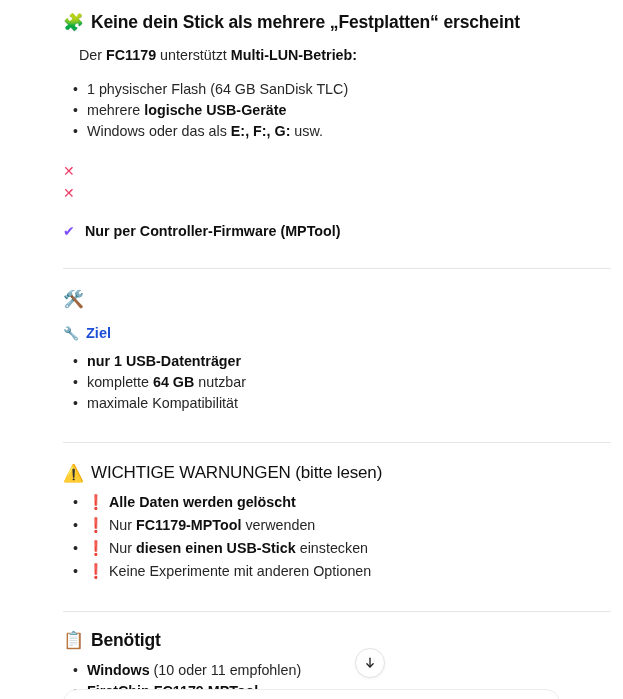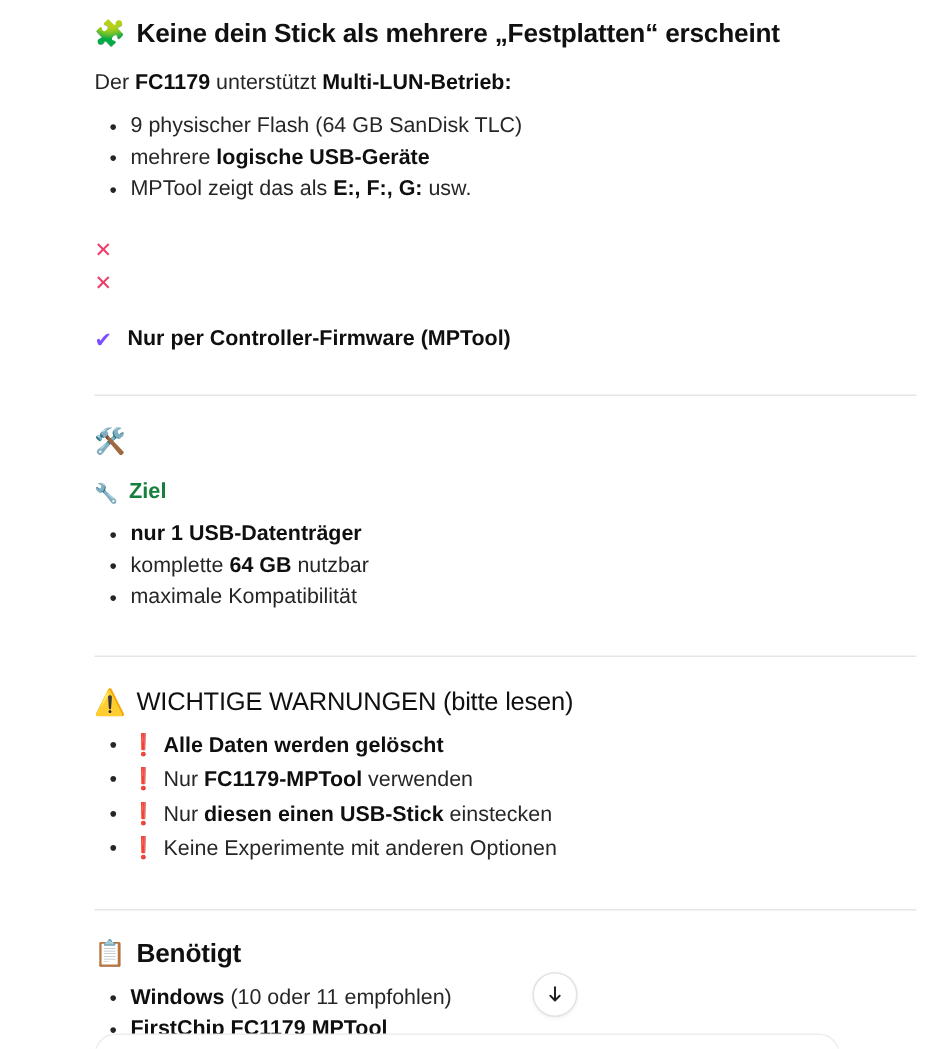--- a/index.html
+++ b/index.html
@@ -53,26 +53,26 @@
   .sub-emoji {
     font-size: 13px;
     width: 15px;
     text-align: center;
     display: inline-block;
     flex: 0 0 auto;
   }
   .sub-text {
     font-size: 14.5px;
     font-weight: bold;
-    color: #15803d;
+    color: #1d4ed8;
   }
 
   
   p.para {
-    margin: 0;
+    margin: 16px;
     font-size: 14.3px;
     color: #262626;
   }
   ul.bl {
     margin: 0;
     padding: 0;
     list-style: none;
   }
   ul.bl > li {
     font-size: 14.3px;
@@ -185,29 +185,29 @@
       <span class="h-text">Keine dein Stick als mehrere „Festplatten“ erscheint</span>
     </div>
 
     <p class="para" style="margin-top:14px;">
       <span>Der </span><b>FC1179</b><span> unterstützt </span><b>Multi-LUN-Betrieb:</b>
     </p>
 
     <ul class="bl" style="margin-top:11px;">
       <li>
         <span class="dot">•</span>
-        <span class="li-body">9 physischer Flash (64 GB SanDisk TLC)</span>
+        <span class="li-body">1 physischer Flash (64 GB SanDisk TLC)</span>
       </li>
       <li>
         <span class="dot">•</span>
         <span class="li-body"><span>mehrere </span><b>logische USB-Geräte</b><span></span></span>
       </li>
       <li>
         <span class="dot">•</span>
-        <span class="li-body"><span>MPTool zeigt das als </span><b>E:, F:, G:</b><span> usw.</span></span>
+        <span class="li-body"><span>Windows oder das als </span><b>E:, F:, G:</b><span> usw.</span></span>
       </li>
     </ul>
 
     <div style="margin-top:18px;">
       <div class="mark-row">
         <span class="mark-glyph x">✕</span>
       </div>
       <div class="mark-row">
         <span class="mark-glyph x">✕</span>
       </div>

